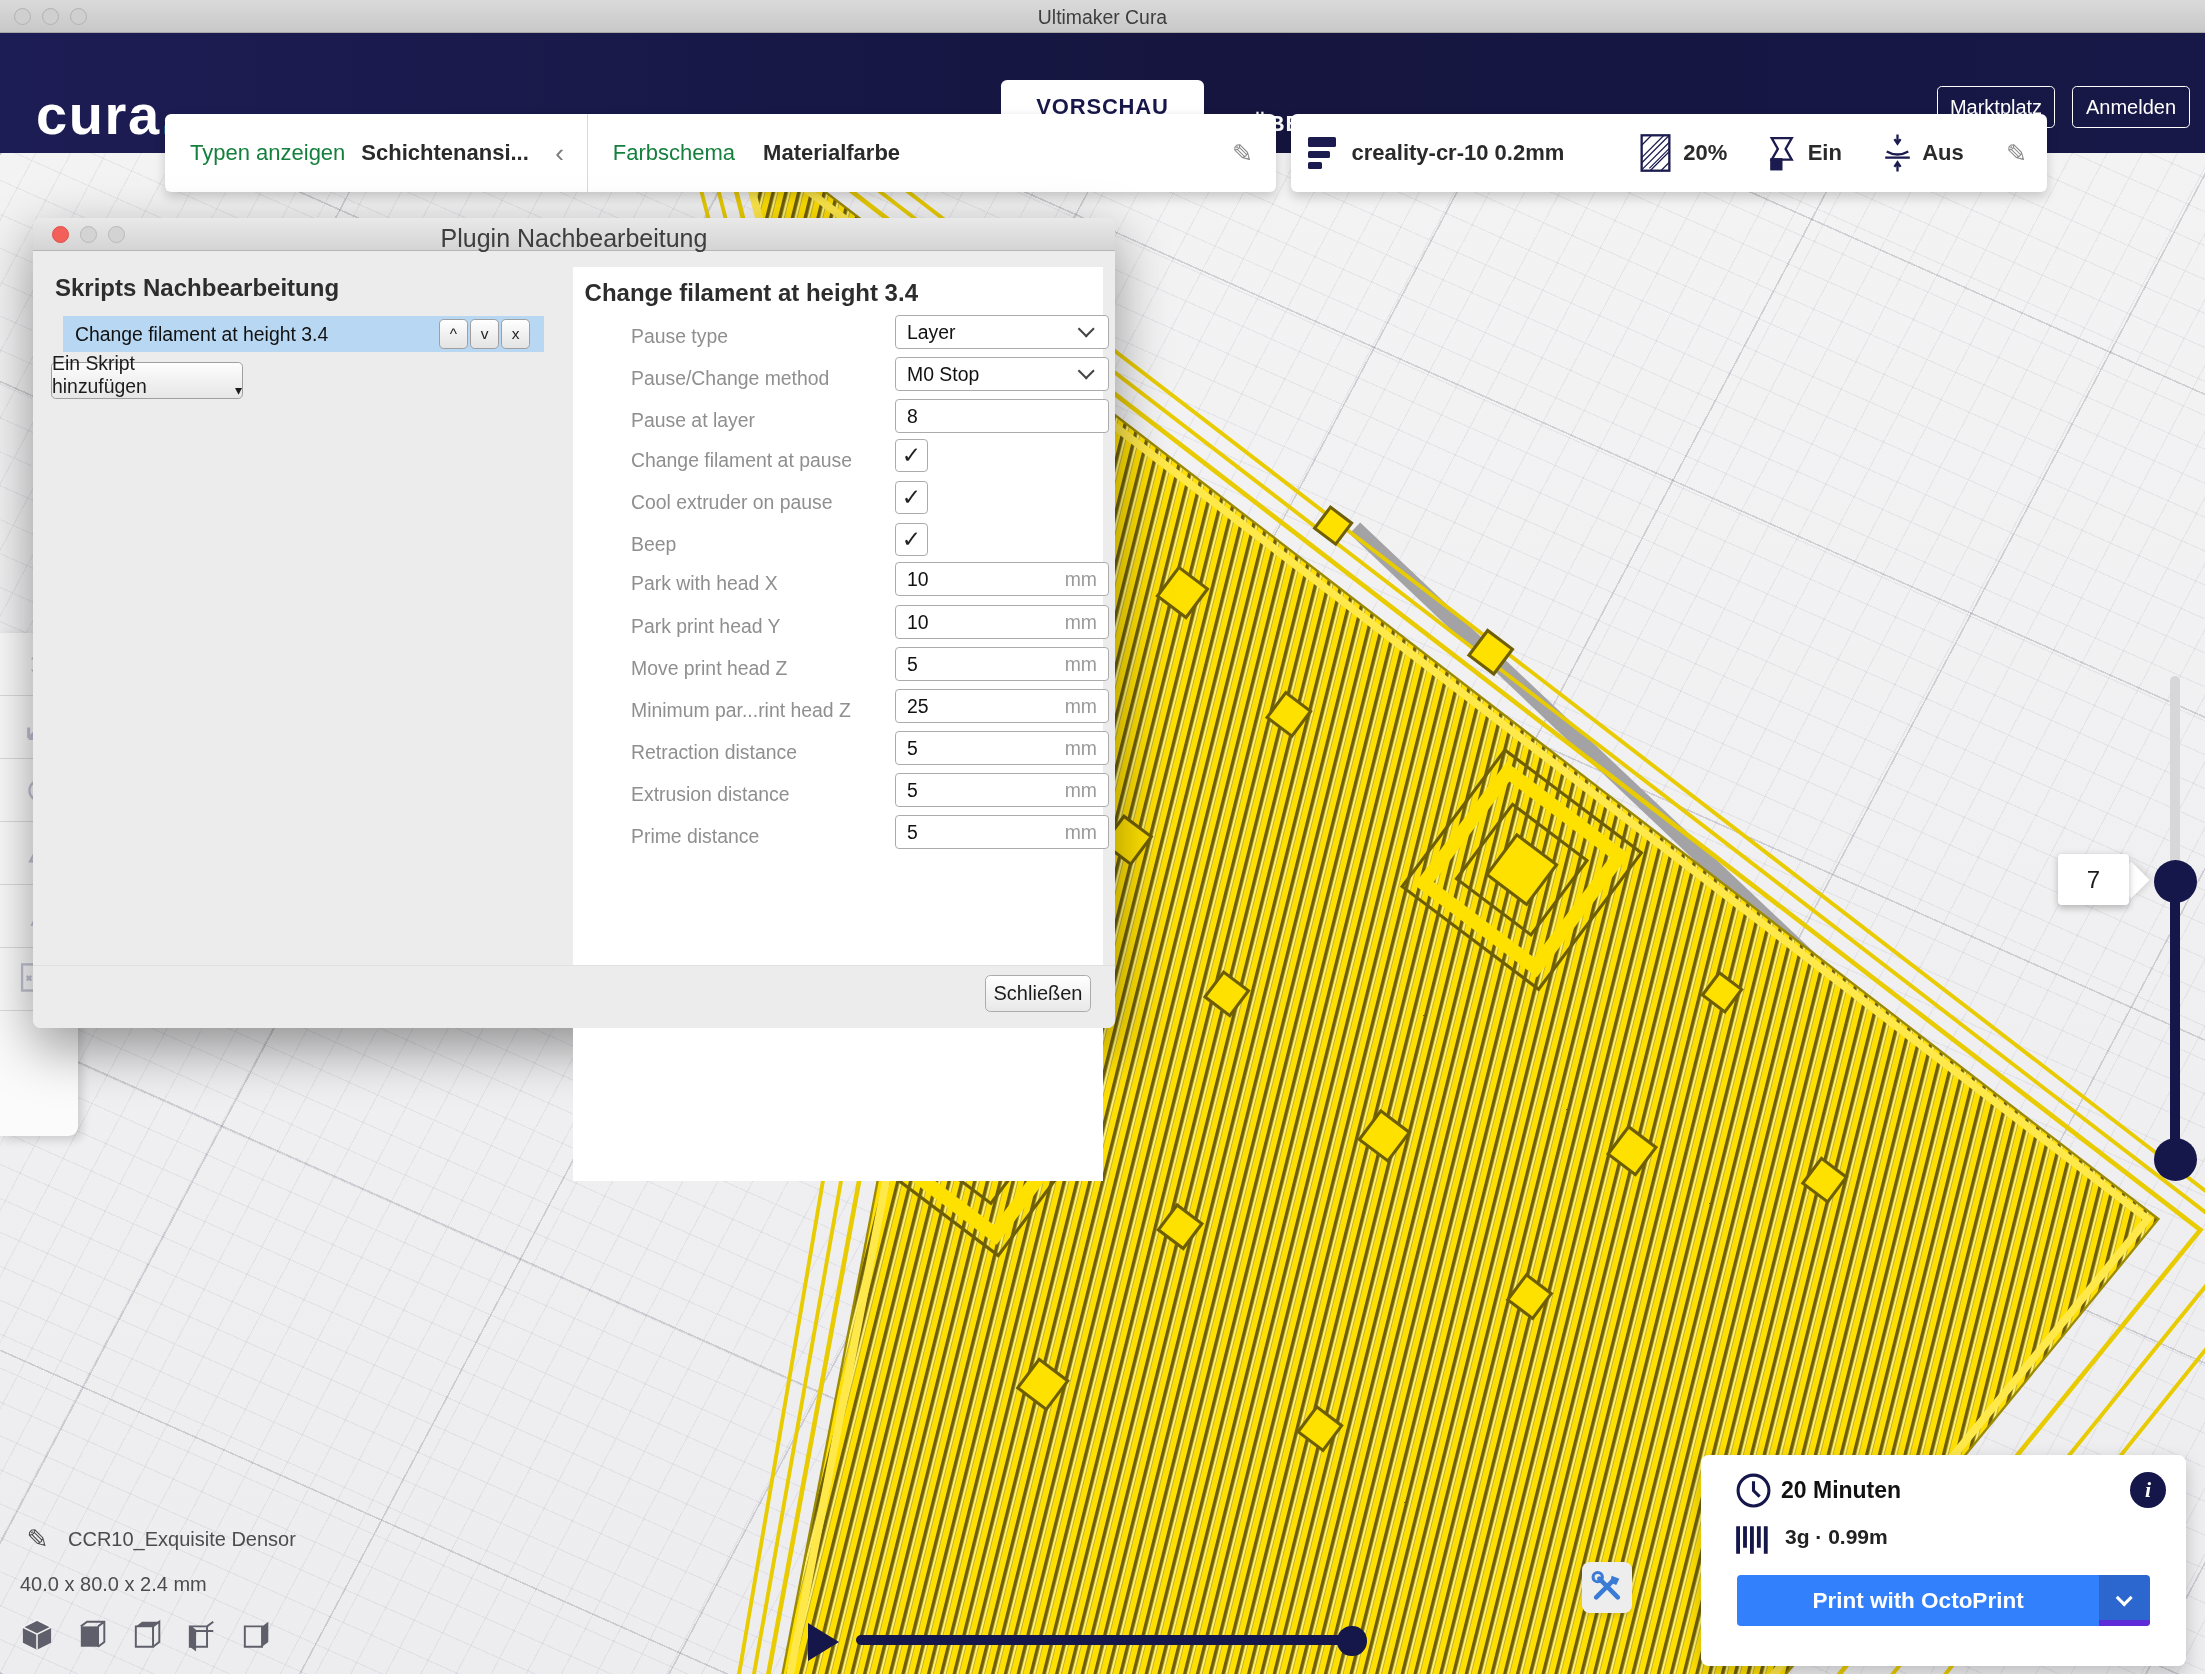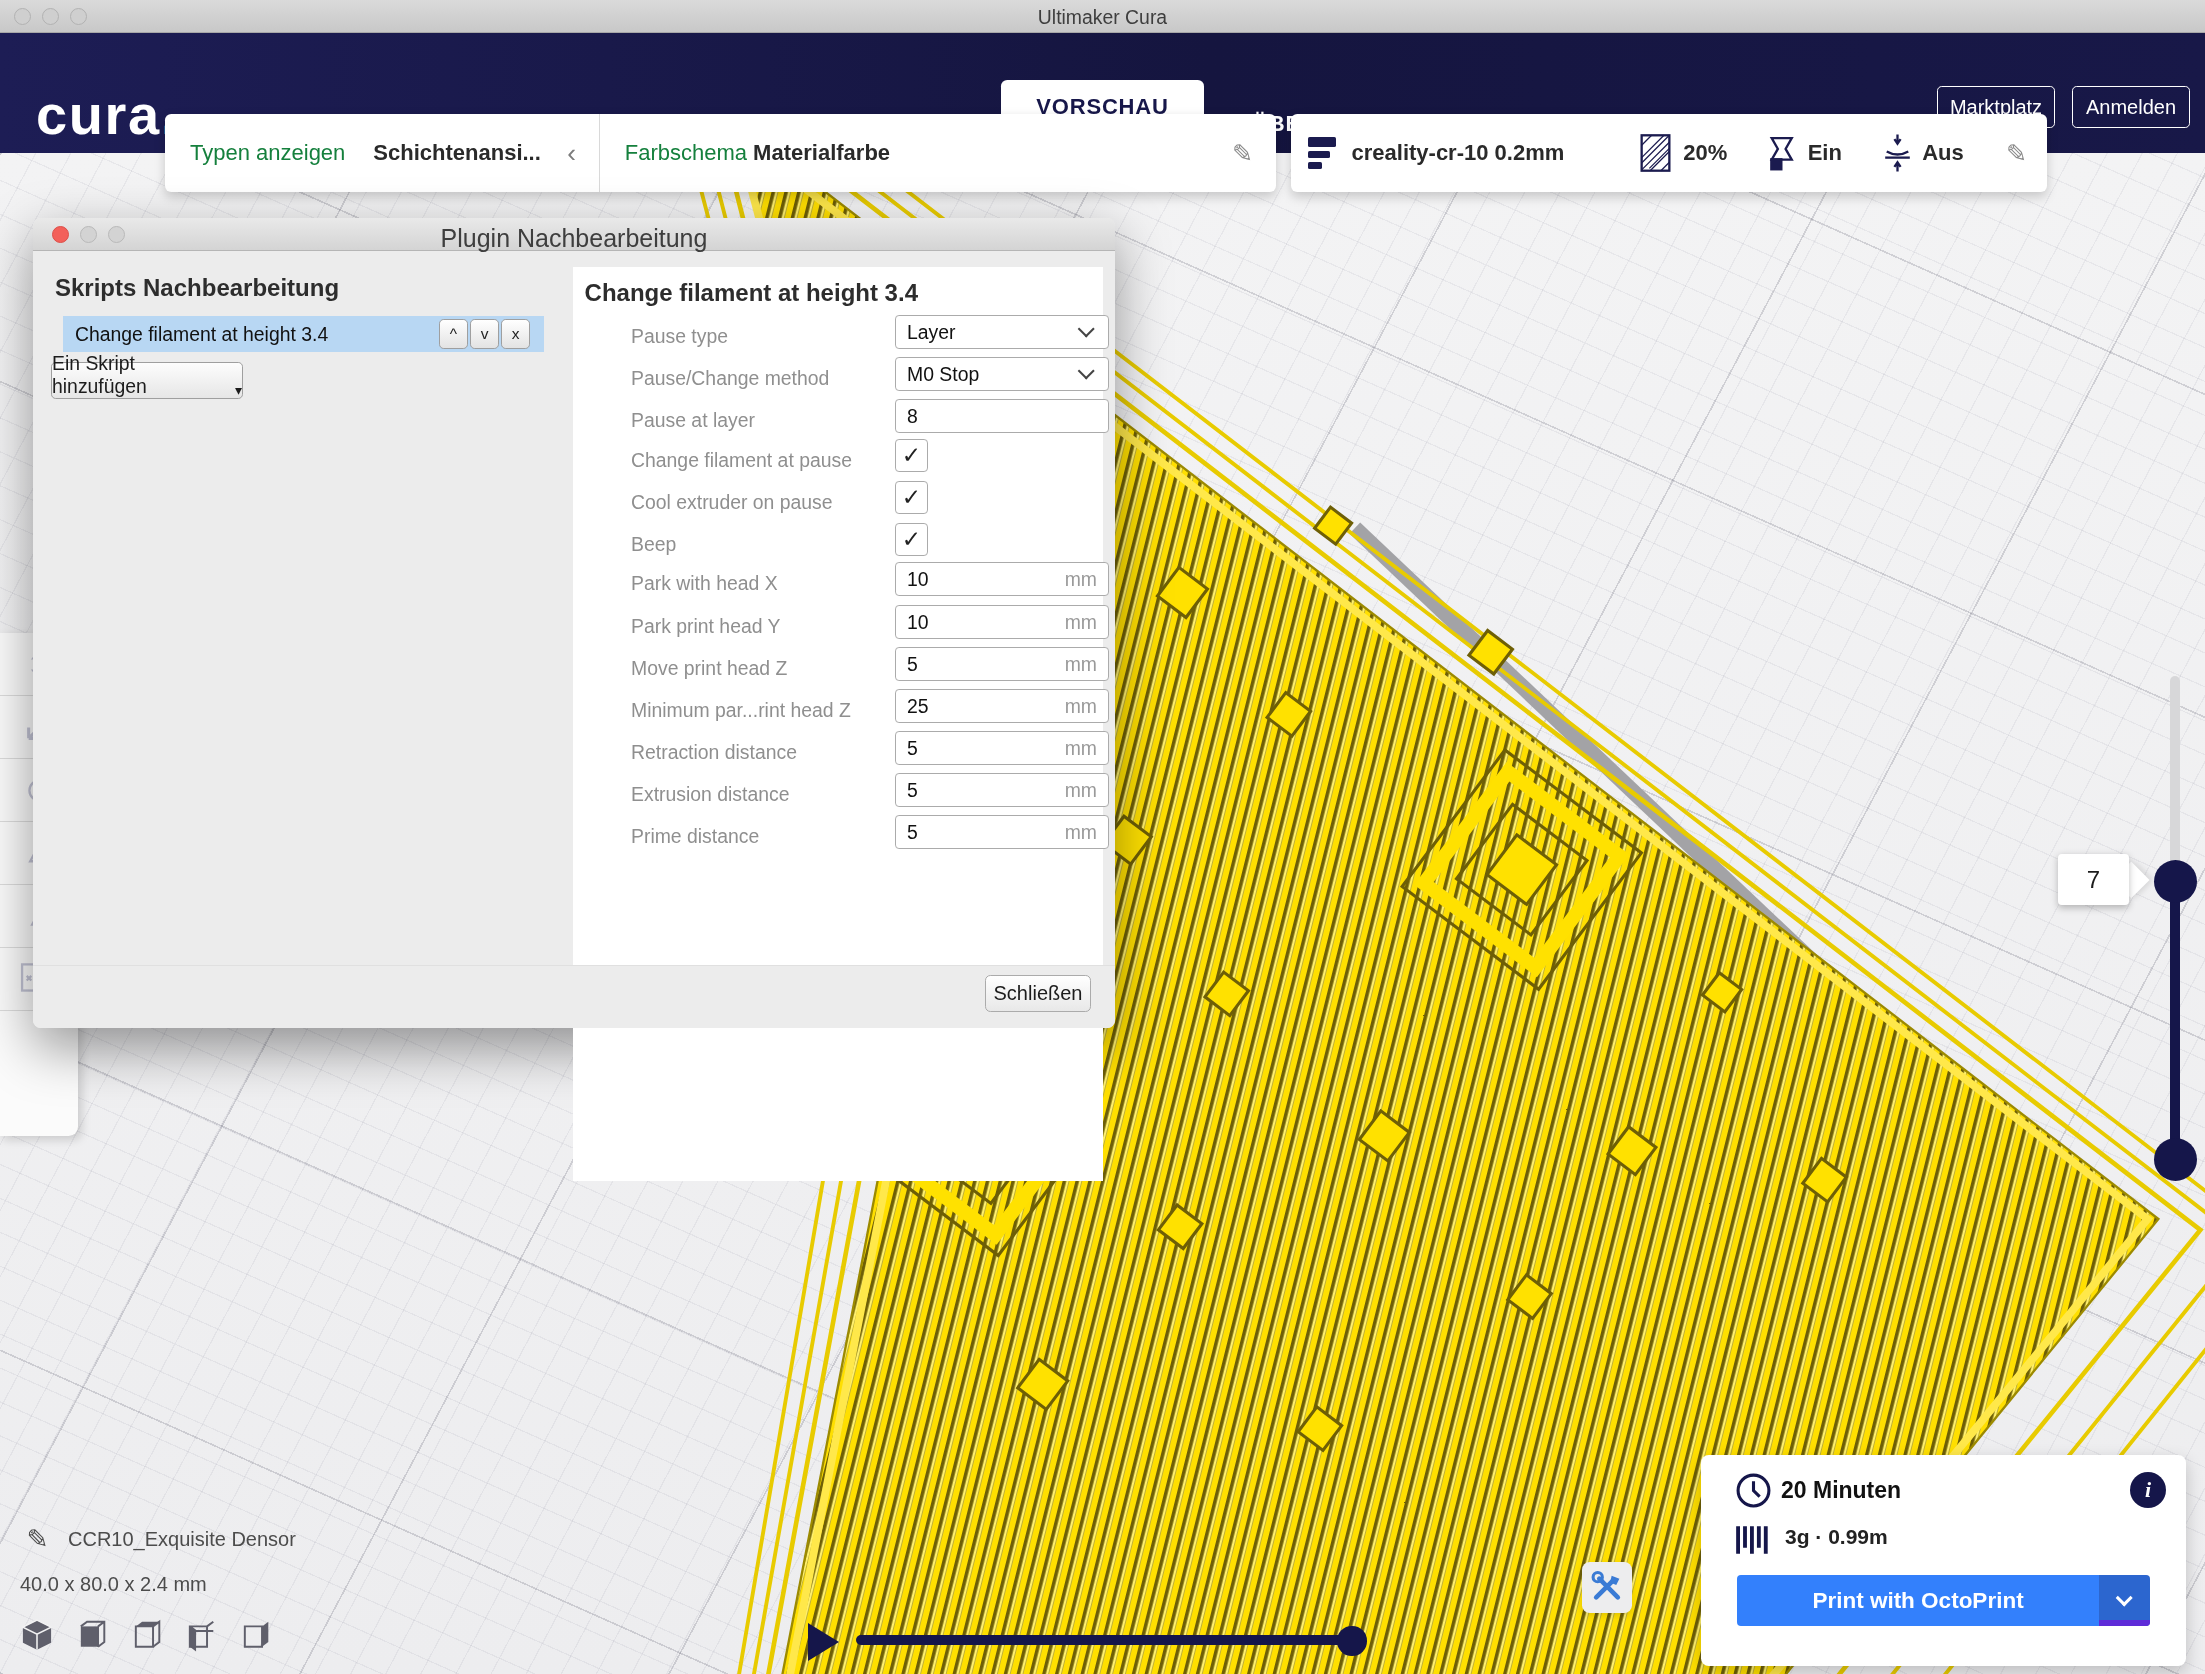--- a/index.html
+++ b/index.html
@@ -256,25 +256,25 @@
   <div class="abs logo"><span>cura</span><span class="dot">.</span></div>
   <div class="abs tab" style="left:792px">VORBEREITEN</div>
   <div class="abs tab-active">VORSCHAU</div>
   <div class="abs tab" style="left:1252px">ÜBERWACHEN</div>
   <div class="abs hdr-btn" style="left:1937px;width:118px">Marktplatz</div>
   <div class="abs hdr-btn" style="left:2072px;width:118px">Anmelden</div>
 </div>
 
 <div class="abs toolcard" style="left:165px;width:1111px">
   <span class="tc-label" style="margin-left:25px">Typen anzeigen</span>
-  <span class="tc-value" style="margin-left:28px">Schichtenansi...</span>
+  <span class="tc-value" style="margin-left:16px">Schichtenansi...</span>
   <span class="tc-chevron" style="margin-left:26.4px">‹</span>
   <span class="tc-divider" style="margin-left:23px"></span>
   <span class="tc-label" style="margin-left:25px">Farbschema</span>
-  <span class="tc-value" style="margin-left:6px">Materialfarbe</span>
+  <span class="tc-value" style="margin-left:28px">Materialfarbe</span>
   <span class="pencil" style="margin-left:auto;margin-right:23px">✎</span>
 </div>
 
 <div class="abs toolcard" style="left:1291px;width:756px">
   <span class="layersicon" style="margin-left:17px">
     <span style="width:28px;height:9.3px;margin-bottom:3.9px"></span>
     <span style="width:22px;height:7.8px;margin-bottom:3.9px"></span>
     <span style="width:14px;height:6.2px"></span>
   </span>
   <span class="tc-value" style="margin-left:15.5px;font-weight:bold">creality-cr-10 0.2mm</span>

